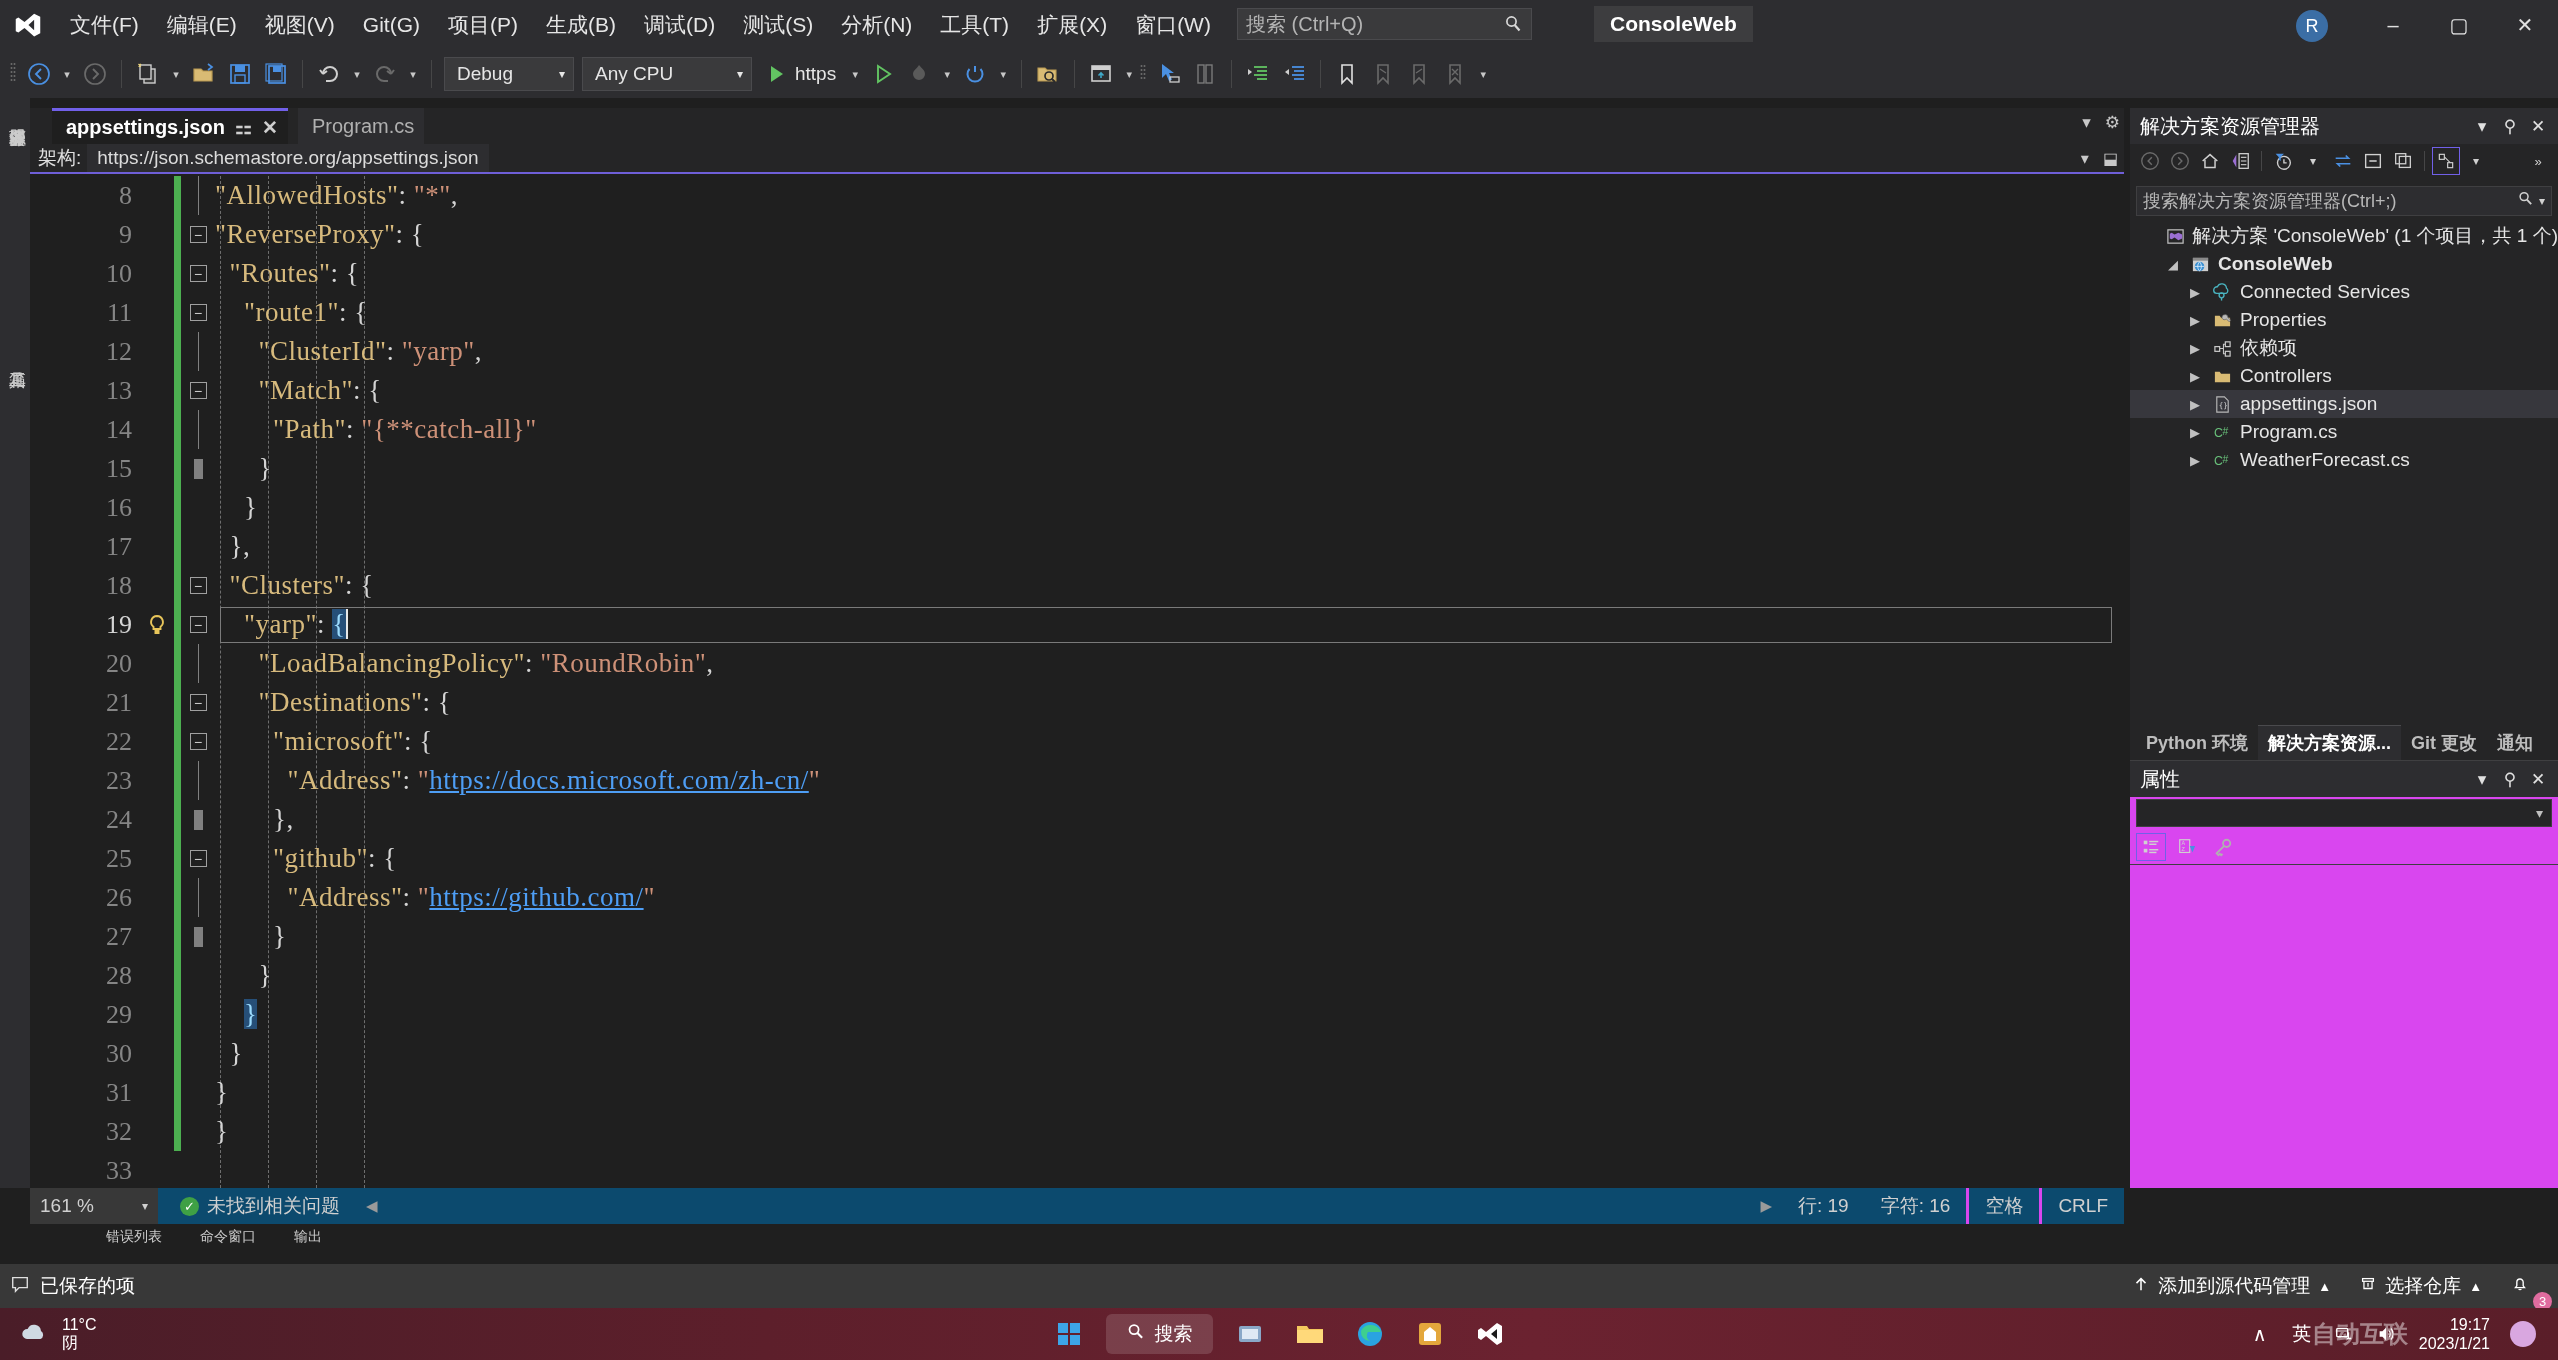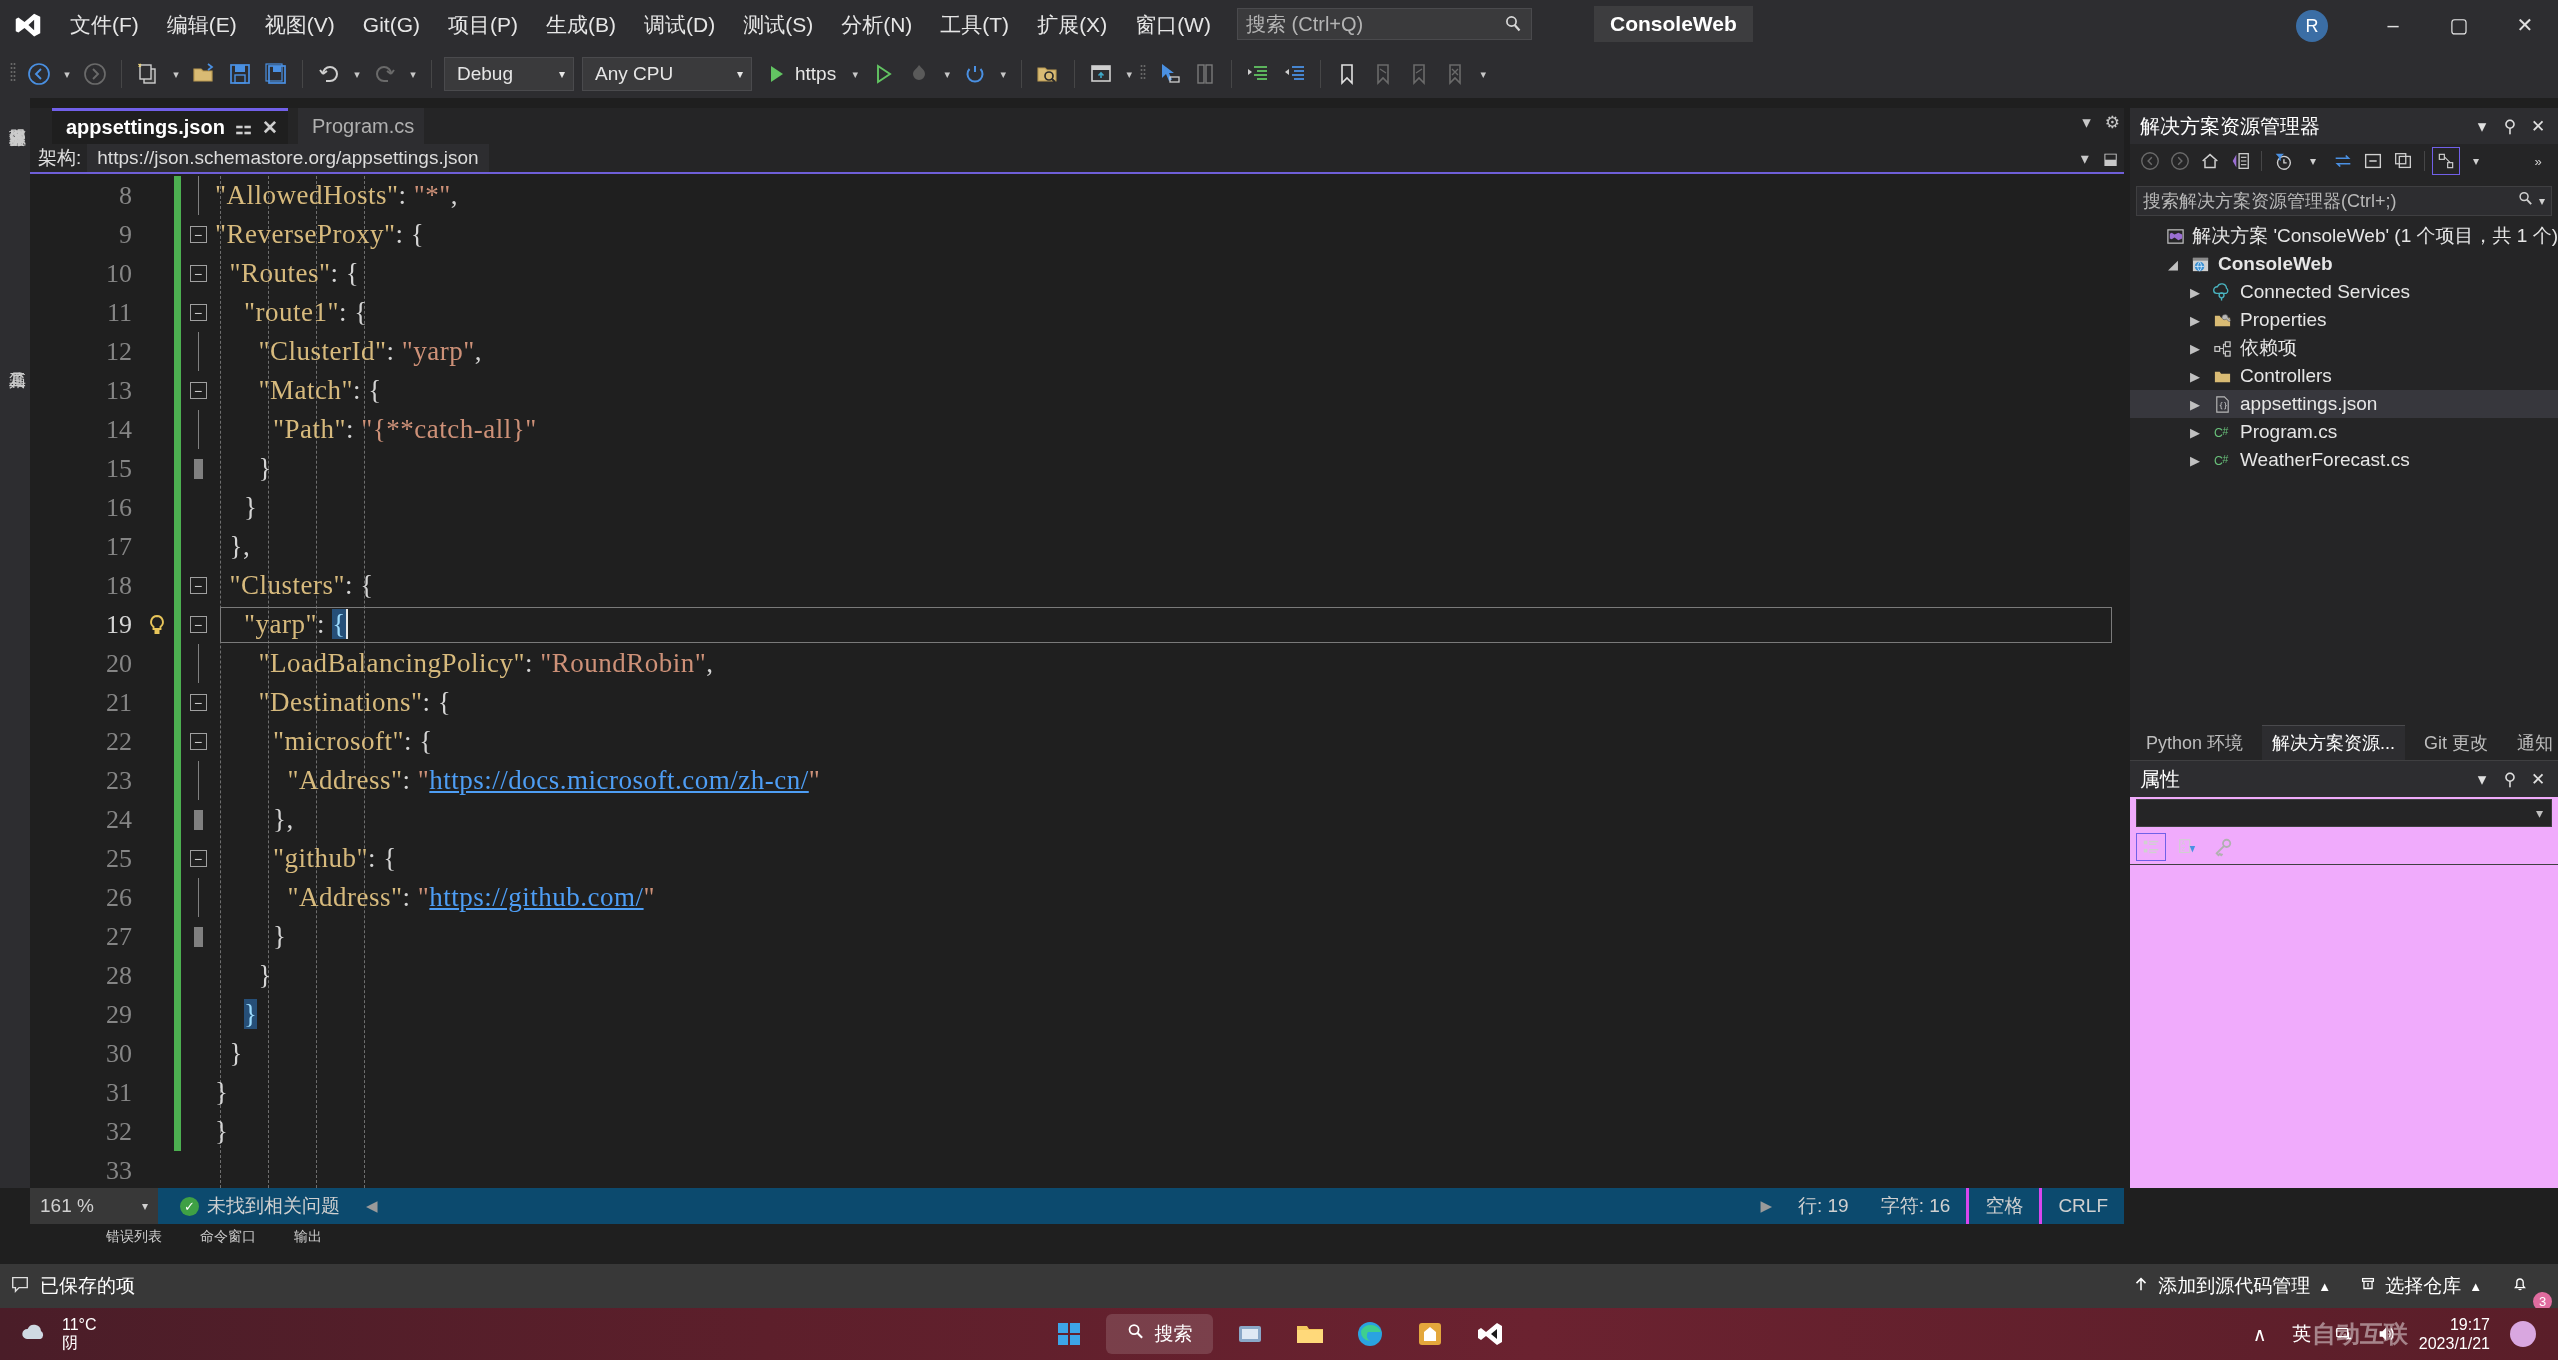--- a/index.html
+++ b/index.html
@@ -211,29 +211,29 @@
   .se-search .sv { flex: 1; }
   .tree { padding-top: 6px; font-size: 19px; color: #e6e6e6; }
   .tnode { height: 28px; display: flex; align-items: center; padding-left: 8px; white-space: nowrap; }
   .tnode.selected { background: #37373d; }
   .tw { width: 26px; text-align: center; color: #c0c0c0; font-size: 13px; }
   .tico { width: 28px; display: flex; align-items: center; justify-content: center; }
   .tlabel { padding-left: 4px; }
   .tlabel.bold { font-weight: bold; }
   .setabs {
     position: absolute; left: 0; top: 618px; width: 428px; height: 34px;
-    display: flex; align-items: flex-end; gap: 9px; padding-left: 6px; background: #252526;
+    display: flex; align-items: flex-end; gap: 0; padding-left: 6px; background: #252526; font-weight: bold;
   }
   .setab { font-size: 18px; color: #bdbdbd; padding: 5px 10px; white-space: nowrap; }
   .setab.active { background: #2d2d30; color: #ffffff; border-top: 1px solid #4a4a4d; }
 
   
   .props {
     position: absolute; left: 2130px; top: 760px; width: 428px; height: 428px;
-    background: #f0abfc; border-top: 1px solid #3f3f41;
+    background: #d946ef; border-top: 1px solid #3f3f41;
   }
   .props-field {
     height: 28px; margin: 2px 6px; background: #252526; border: 1px solid #3f3f41;
     display: flex; align-items: center; justify-content: flex-end; padding-right: 8px;
     color: #c0c0c0; font-size: 14px;
   }
   .props-tb { height: 36px; display: flex; align-items: center; padding: 0 6px; gap: 6px; border-bottom: 1px solid #3f3f41; }
   .props-ic { width: 30px; height: 28px; display: flex; align-items: center; justify-content: center; }
   .props-ic.active { border: 1px solid #7160e8; }
 

